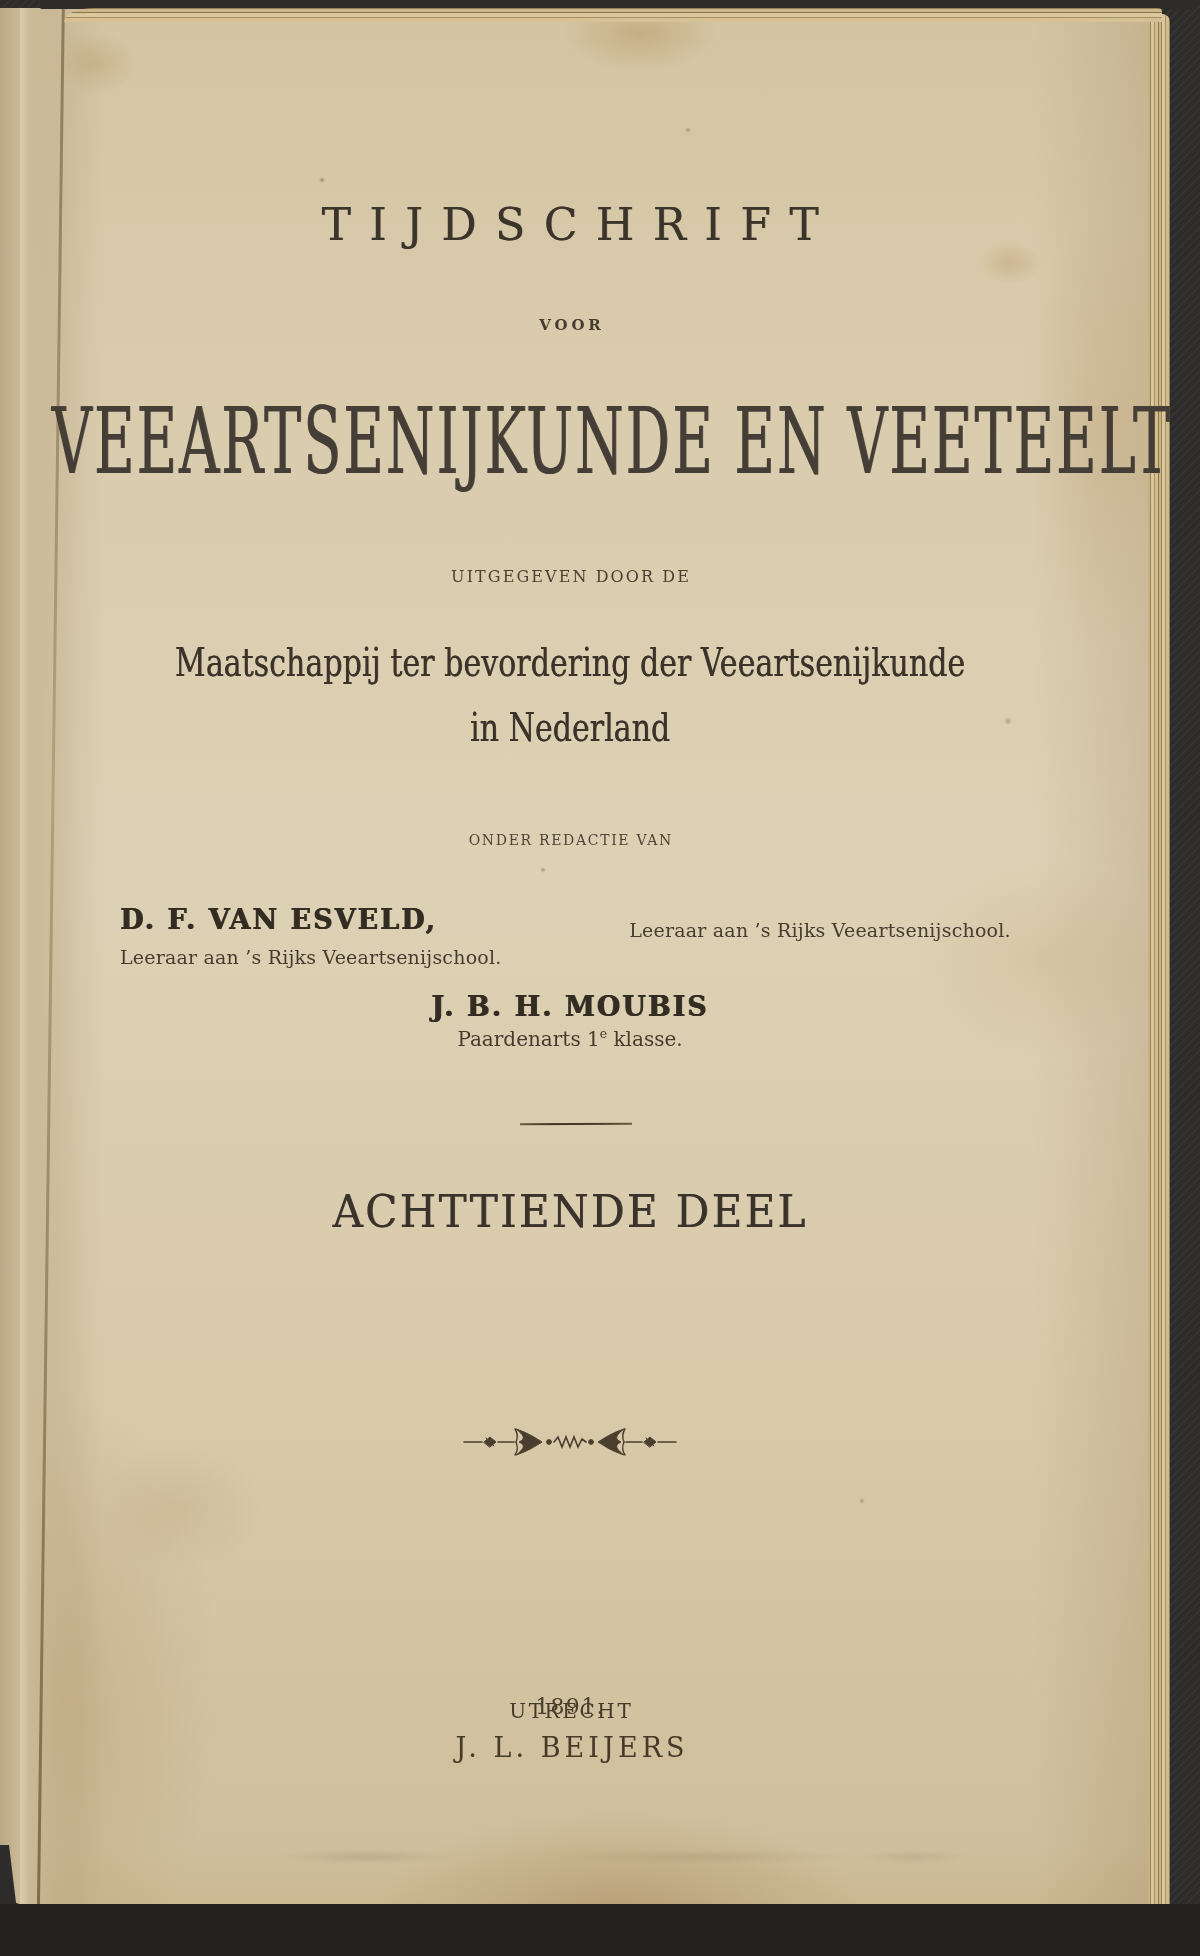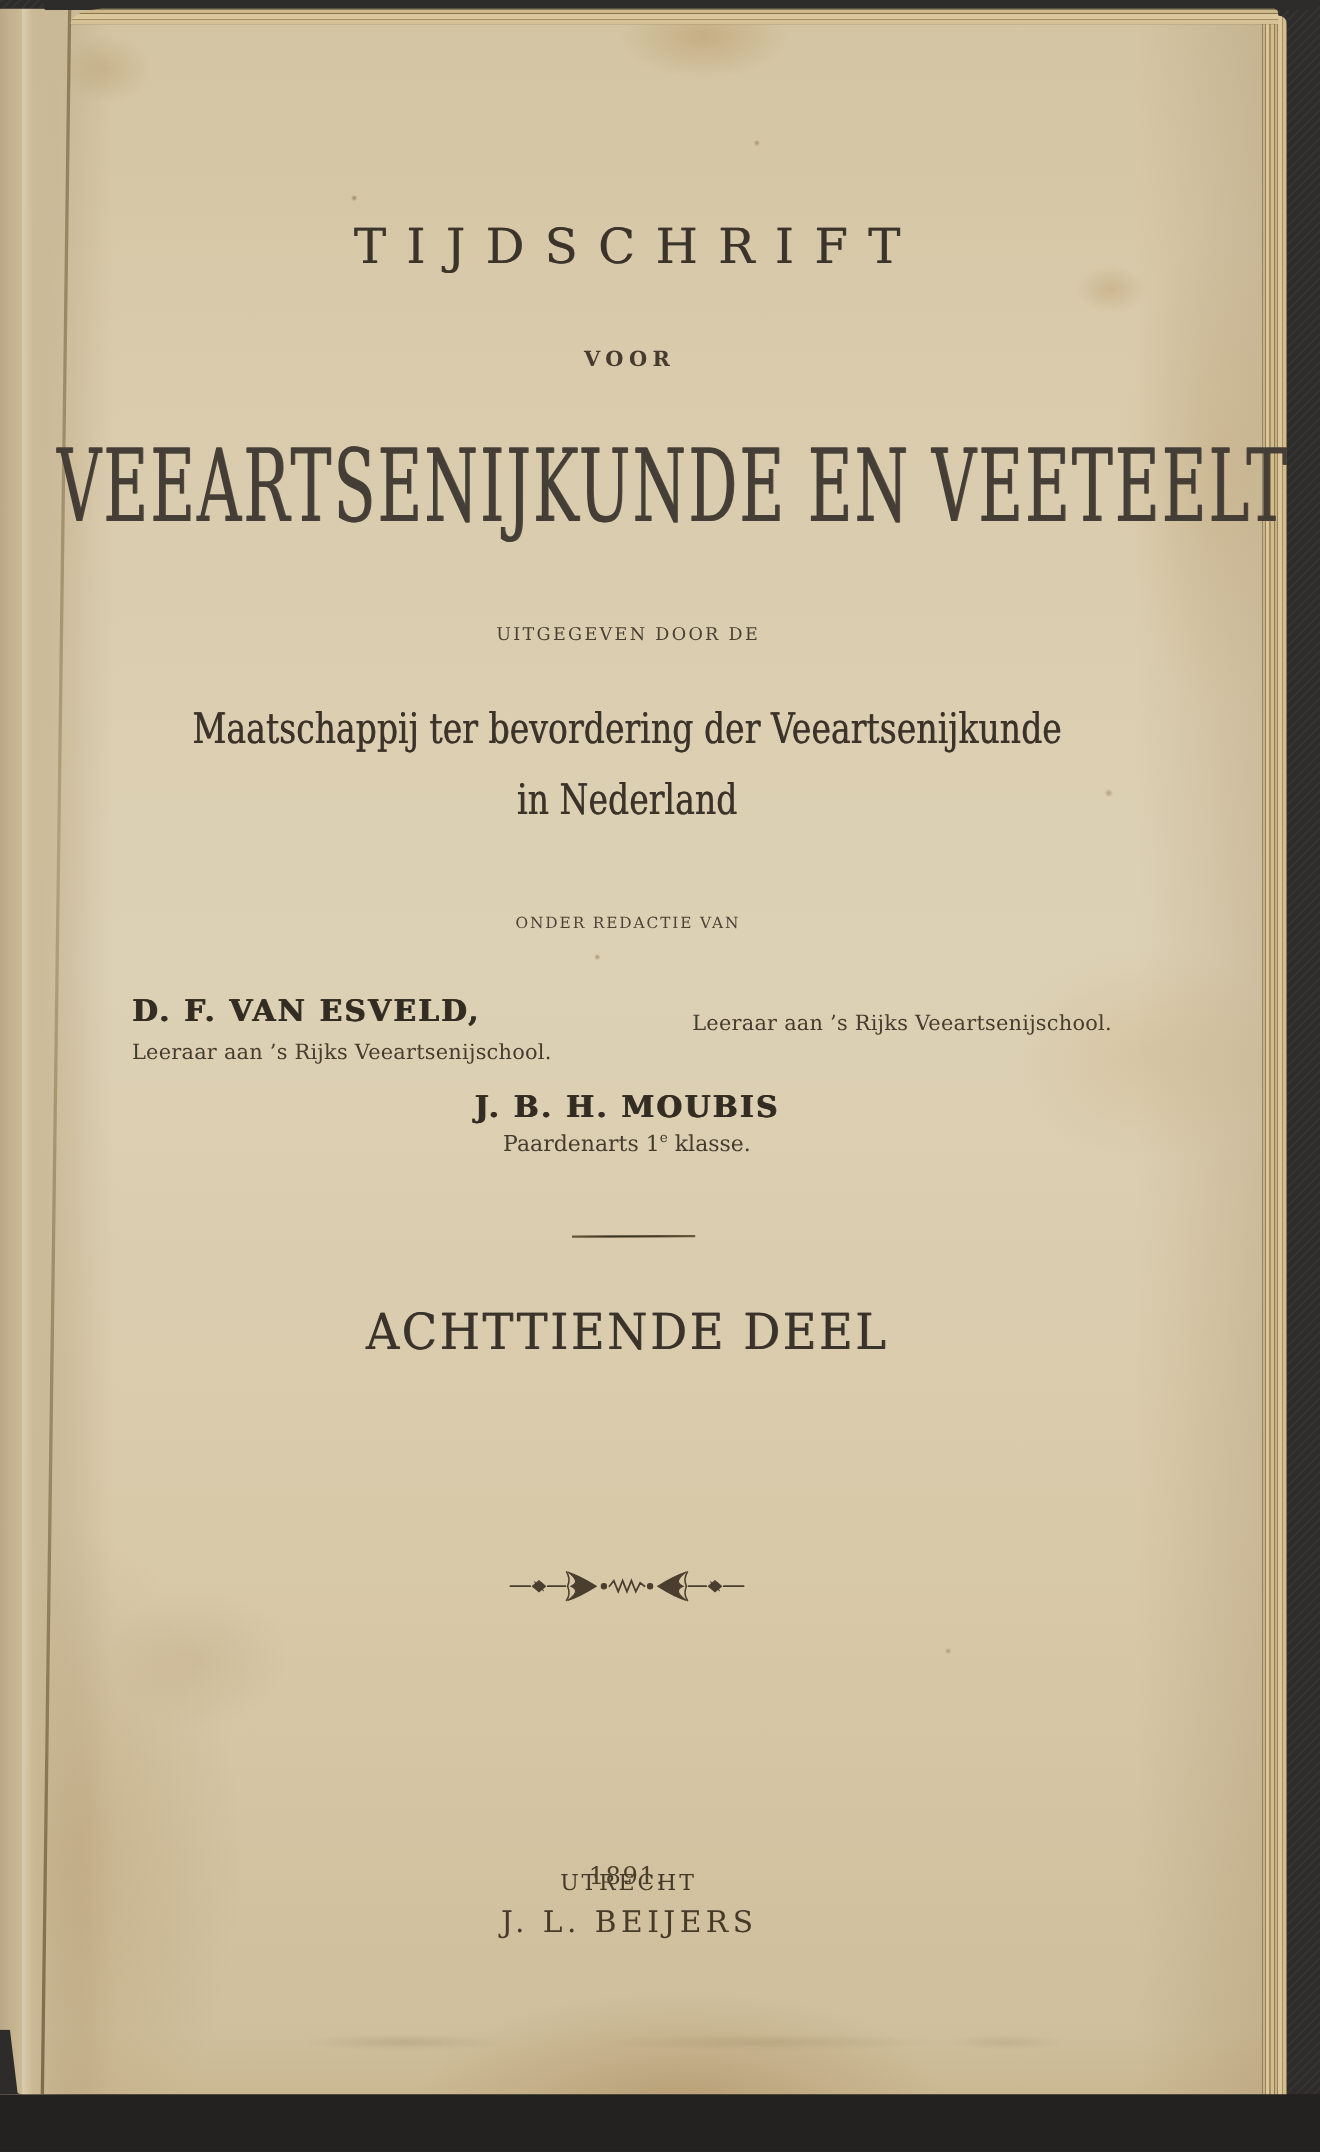--- a/index.html
+++ b/index.html
@@ -70,21 +70,21 @@
   .corner-dark-bl{
     position:absolute;left:0;top:1845px;width:230px;height:111px;background:#2d2c2a;
     clip-path:polygon(0 0, 9px 0, 16px 52%, 42% 82%, 100% 100%, 0 100%);
   }
   .bottom-dark{position:absolute;left:0;top:1936px;width:1200px;height:20px;background:#2d2c2a;}
   
   .content{position:absolute;left:30px;top:0;width:1080px;height:100%;}
   .tblock{position:absolute;left:0;width:100%;text-align:center;line-height:1;color:#3f372c;}
   .series-title{top:203px;font-size:44px;letter-spacing:.42em;text-indent:.42em;color:#3b342b;
     text-shadow:.5px 0 0 rgba(59,52,43,.7);}
-  .connector{top:318px;font-size:19px;letter-spacing:.26em;text-indent:.26em;color:#453b2e;font-weight:700;}
+  .connector{top:318px;font-size:15px;letter-spacing:.26em;text-indent:.26em;color:#453b2e;font-weight:700;}
   .main-title{top:396px;font-size:58px;letter-spacing:2px;color:#443e36;white-space:nowrap;
     transform:scale(.96,1.58);transform-origin:top center;
     text-shadow:.8px 0 0 rgba(68,62,54,.85);}
   .issued-by{top:569px;font-size:16px;letter-spacing:.13em;text-indent:.13em;color:#4a4034;}
   .society-1{top:644px;font-size:31px;color:#3b332a;transform:scale(.97,1.24);transform-origin:top center;
     text-shadow:.5px 0 0 rgba(59,51,42,.8);}
   .society-2{top:709px;font-size:31px;color:#3b332a;transform:scale(.97,1.24);transform-origin:top center;
     text-shadow:.5px 0 0 rgba(59,51,42,.8);}
   .edited-by{top:833px;font-size:14px;letter-spacing:.12em;text-indent:.12em;color:#4c4236;text-align:center;}
   .editor-name{font-size:27px;font-weight:700;letter-spacing:2px;color:#332c22;

